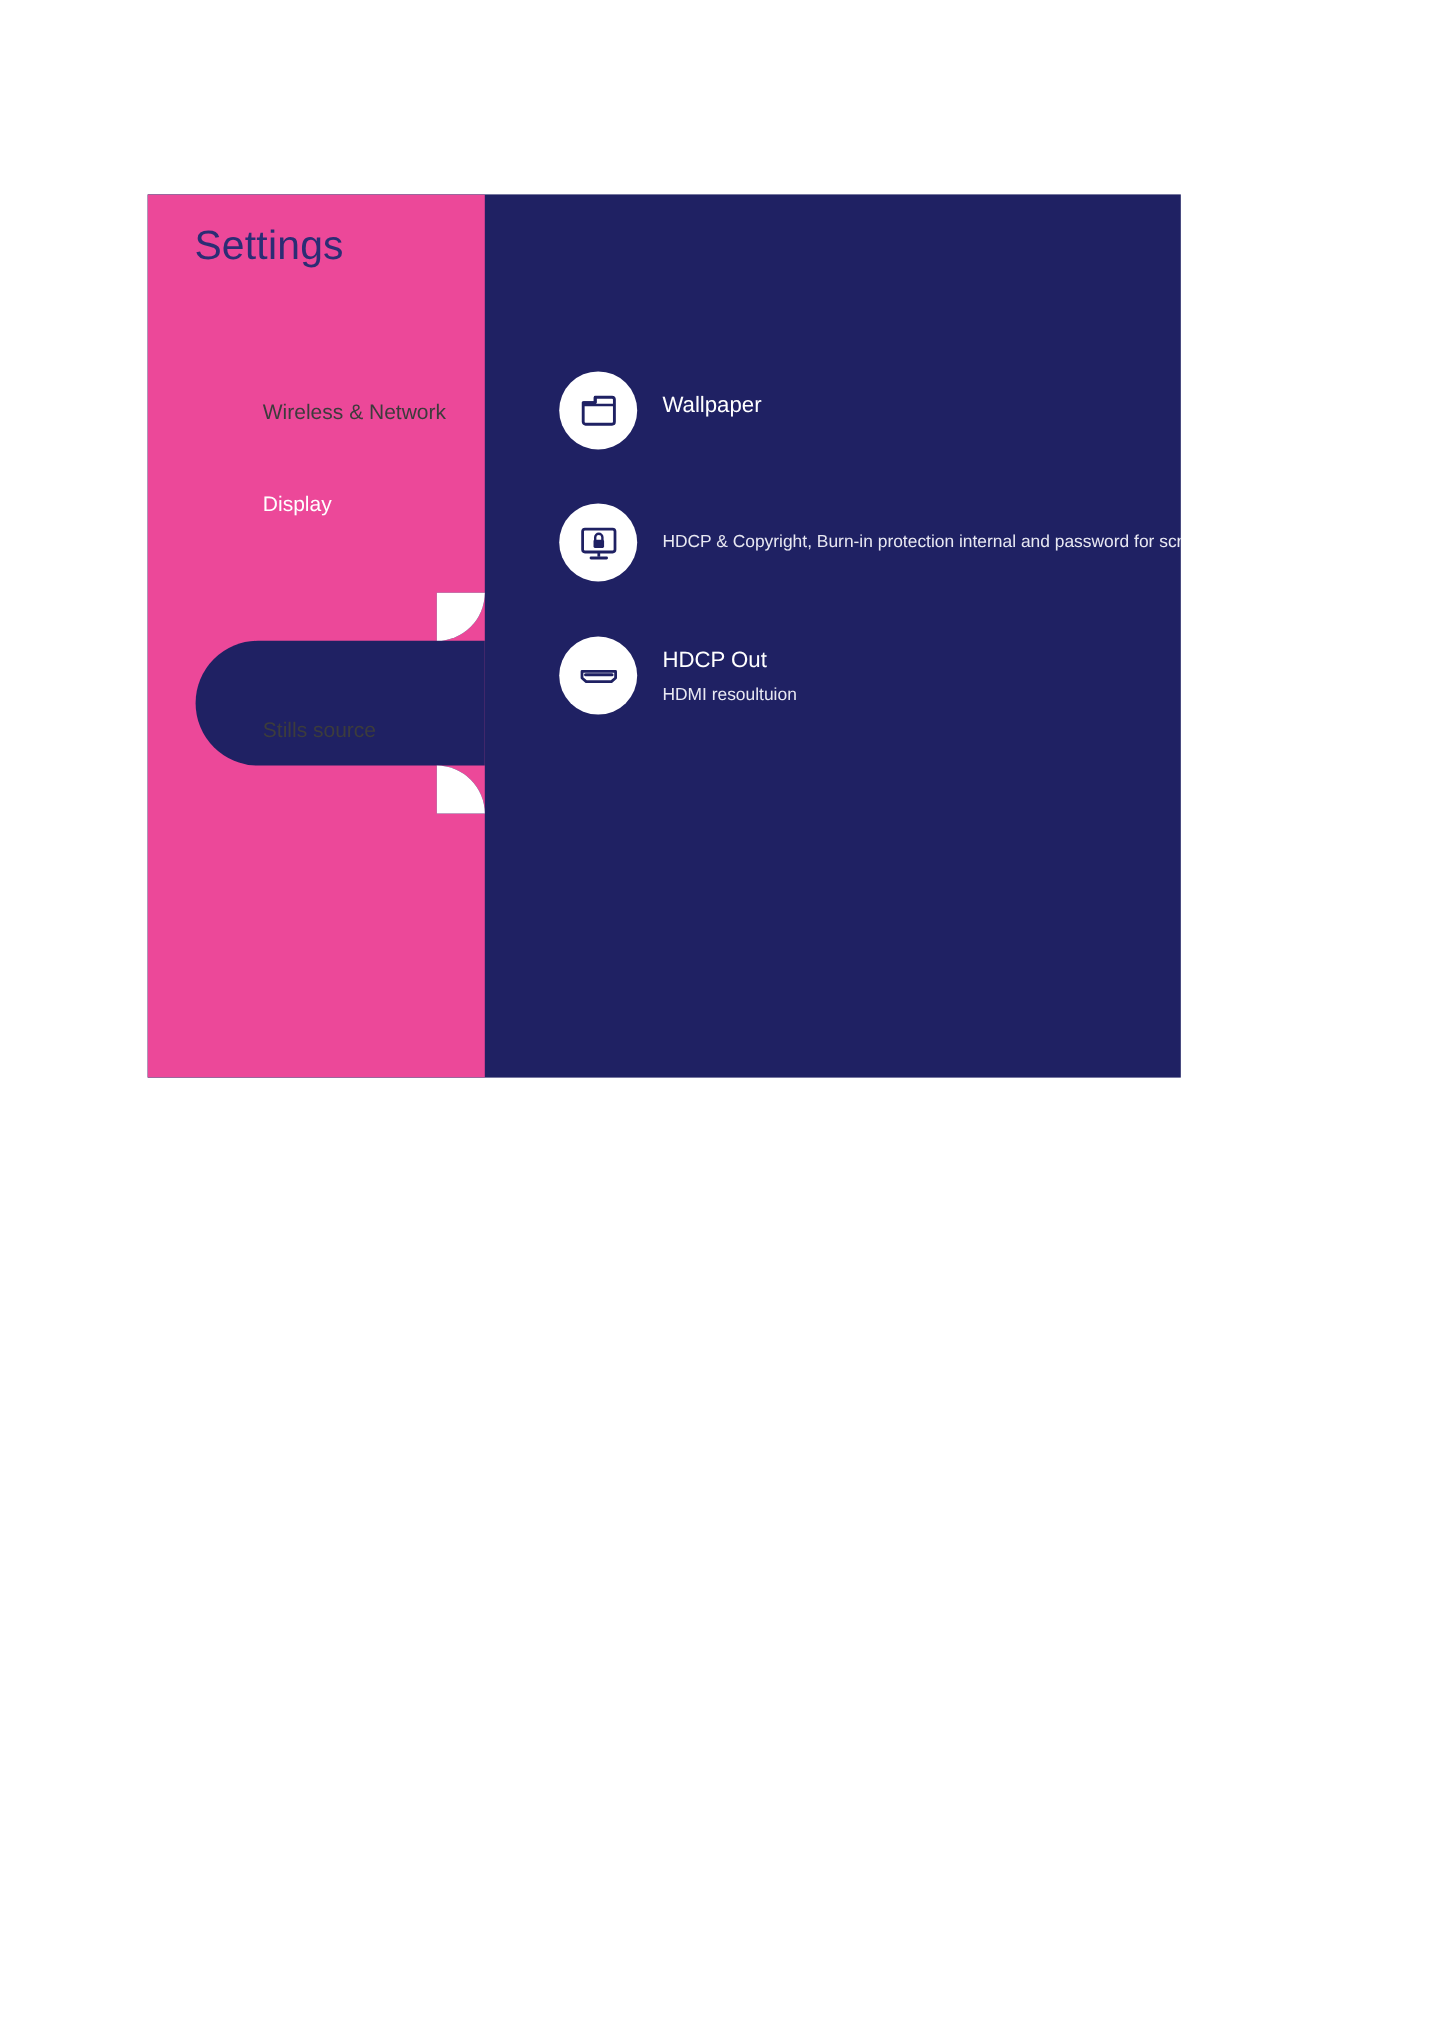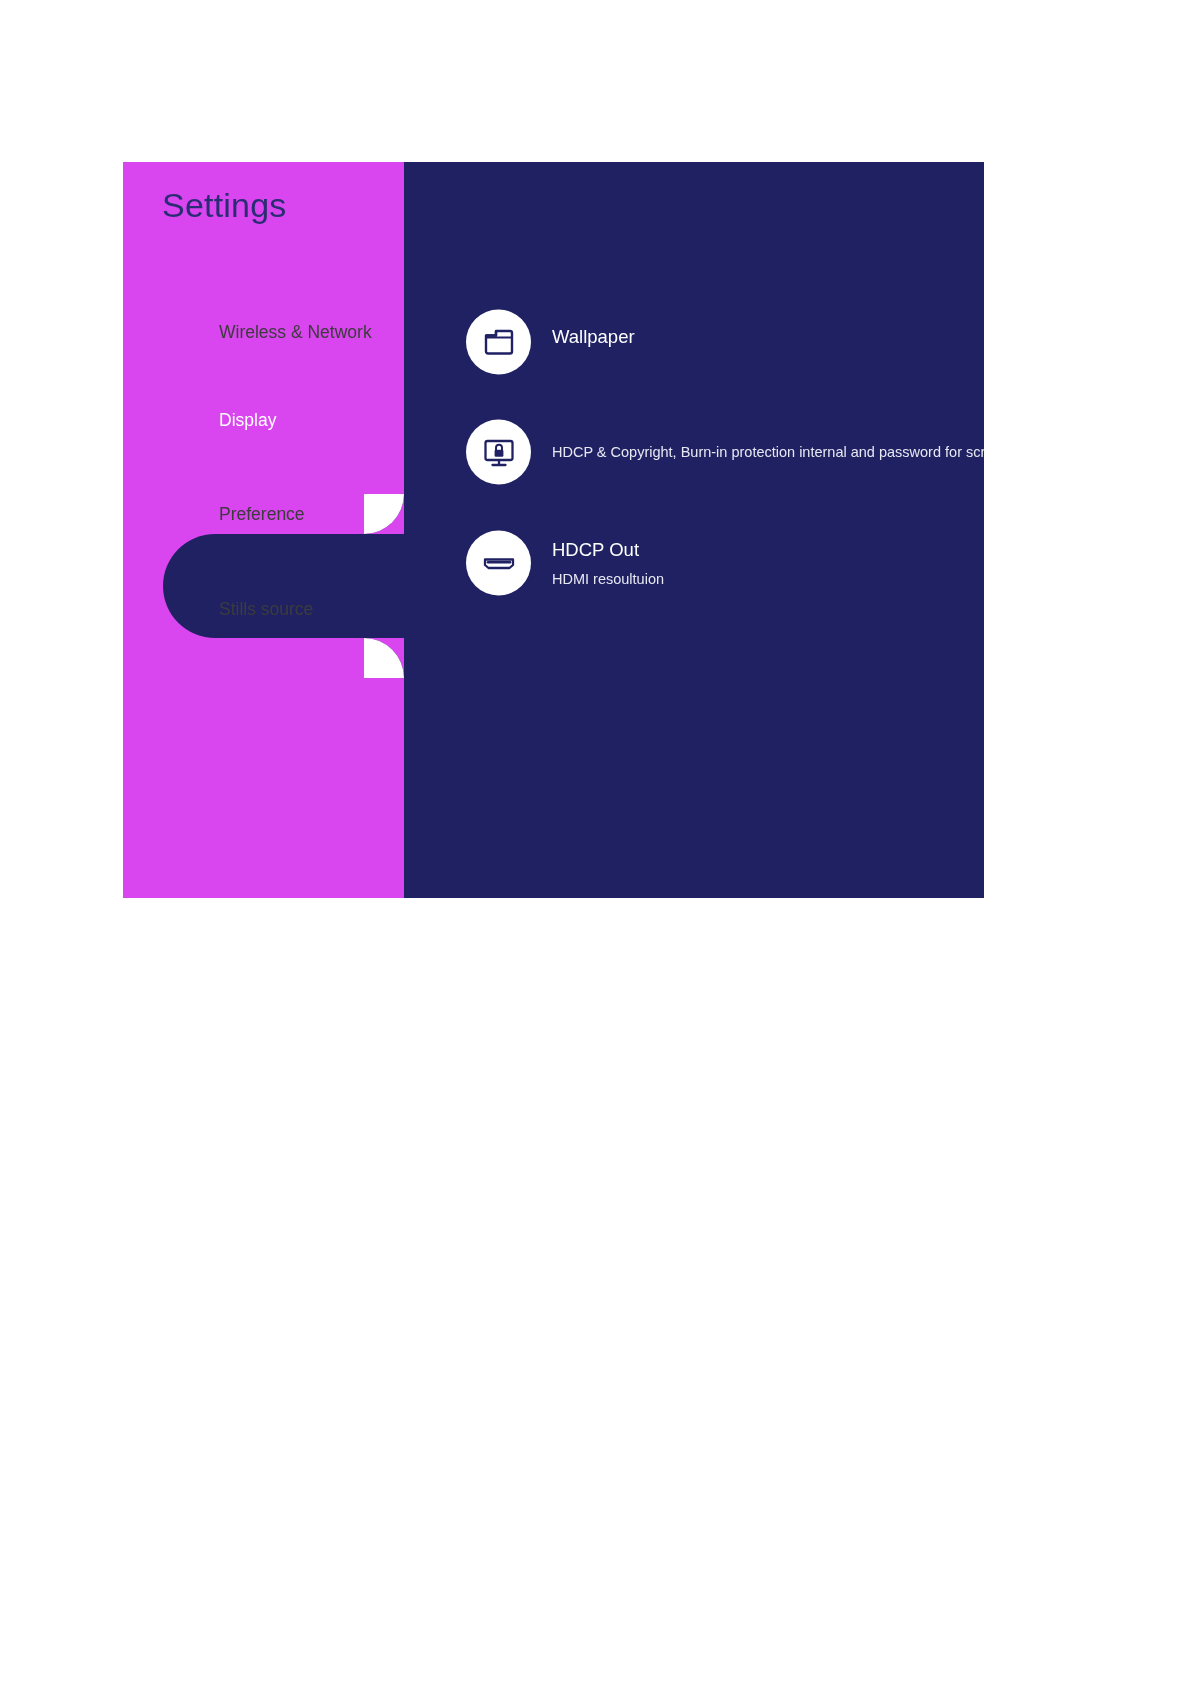--- a/index.html
+++ b/index.html
@@ -26,21 +26,21 @@
     overflow: hidden;
   }
 
   
   #sidebar {
     position: absolute;
     left: 0;
     top: 0;
     width: 281px;
     height: 736px;
-    background: #d946ef;
+    background: #ec4899;
   }
 
   #app-title {
     position: absolute;
     left: 39px;
     top: 24px;
     font-size: 34px;
     color: #2b2d74;
     letter-spacing: 0.2px;
     white-space: nowrap;
@@ -172,31 +172,28 @@
   <div id="sidebar">
 
     <div id="app-title">Settings</div>
 
     <div id="selected-pill"></div>
     <div class="notch notch-top"></div>
     <div class="notch notch-bottom"></div>
     <div class="notch-cover notch-cover-top"></div>
     <div class="notch-cover notch-cover-bottom"></div>
 
-    <div class="nav-item" style="top:123px;">
+    <div class="nav-item" style="top:135px;">
       <span class="nav-label">Wireless &amp; Network</span>
     </div>
 
     <div class="nav-item selected" style="top:211px;">
       <span class="nav-label">Display</span>
     </div>
 
-    <div class="nav-item" style="top:305px;">
-      <span class="nav-label">Preference</span>
-    </div>
 
     <div class="nav-item" style="top:400px;">
       <span class="nav-label">Stills source</span>
     </div>
 
 
 
   </div>
 
   <div id="content">

